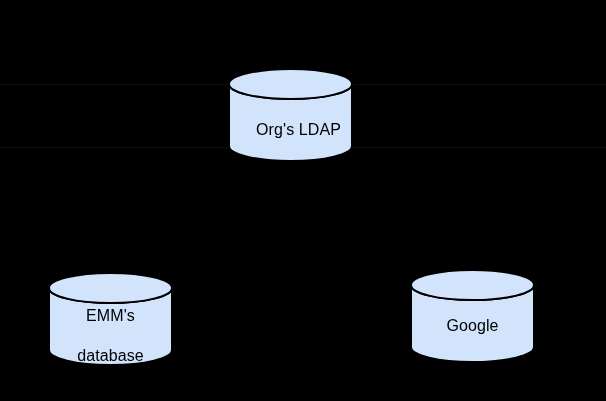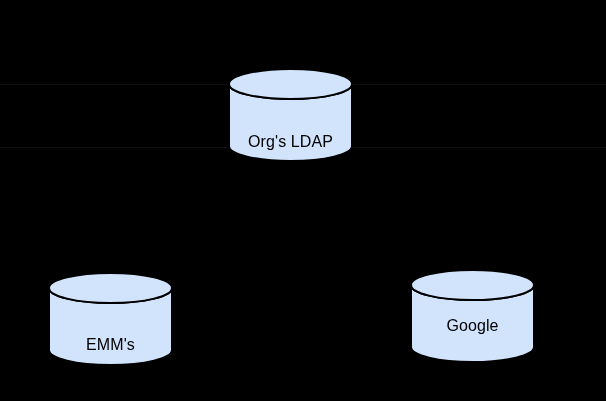--- a/index.html
+++ b/index.html
@@ -41,29 +41,28 @@
     font-size: 16px;
     line-height: 26px;
     letter-spacing: 0.1px;
     pointer-events: none;
   }
   .node-label span {
     display: block;
     white-space: nowrap;
   }
   .label-ldap {
-    left: 229px;
+    left: 237px;
     top: 99px;
     width: 123px;
     height: 62px;
-    margin-top: 12px;
   }
   .label-emm {
     left: 49px;
-    top: 319px;
+    top: 310px;
     width: 123px;
     height: 62px;
     padding-bottom: 10px;
     box-sizing: border-box;
     gap: 14px;
   }
   .label-google {
     left: 411px;
     top: 300px;
     width: 123px;
@@ -97,19 +96,20 @@
       <ellipse cx="472.5" cy="285" rx="61.5" ry="15" fill="#d2e3fc" stroke="#000000" stroke-width="2"></ellipse>
     </g>
   </svg>
 
   <div class="node-label label-ldap">
     <span>Org's LDAP</span>
   </div>
 
   <div class="node-label label-emm">
     <span>EMM's</span>
+    <span>database</span>
   </div>
 
   <div class="node-label label-google">
     <span>Google</span>
   </div>
 
 </div>
 
 </body></html>

